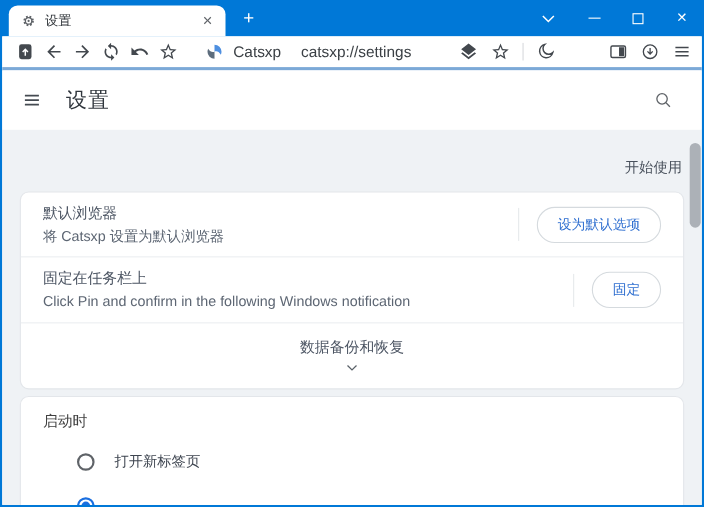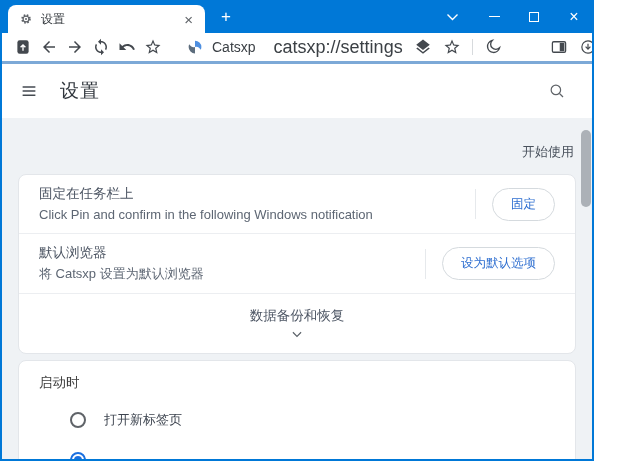--- a/index.html
+++ b/index.html
@@ -1,19 +1,19 @@
 <!DOCTYPE html>
 <html><head>
 <meta charset="utf-8">
 <style>
   * { margin:0; padding:0; box-sizing:border-box; }
   html,body { width:640px; height:461px; }
   body { font-family:"Liberation Sans","DejaVu Sans",sans-serif; }
 
-  .window { position:relative; width:594px; height:461px; background:#0078d7; overflow:hidden; }
+  .window { position:relative; width:640px; height:461px; background:#0078d7; overflow:hidden; }
 
   
   .titlebar { position:relative; height:33px; }
   .tab { position:absolute; left:8px; top:5px; width:197px; height:28px; background:#fff;
          border-radius:8px 8px 0 0; display:flex; align-items:center; padding:0 8px 0 11px; cursor:default; }
   .tab .gear { width:14px; height:14px; color:#5f6368; flex:0 0 auto; }
   .tab-title { flex:1; margin-left:8px; font-size:12px; color:#30353a; white-space:nowrap; overflow:hidden; }
   .tab-close { font-size:15px; line-height:1; color:#5f6368; padding:2px 4px; border-radius:50%; }
   .newtab { position:absolute; left:213px; top:6px; width:26px; height:22px; color:#fff;
             font-size:17px; line-height:22px; text-align:center; }
@@ -29,21 +29,21 @@
   .bodywrap { position:absolute; top:33px; left:2px; right:2px; bottom:2px; background:#fff;
               display:flex; flex-direction:column; overflow:hidden; }
 
   
   .toolbar { height:28px; display:flex; align-items:center; padding:0 9px 0 12px; background:#fff; }
   .tb-icon { width:18px; height:18px; color:#43484e; flex:0 0 auto; }
   .tb-btn { margin-right:8px; display:flex; align-items:center; }
   .tb-btn.disabled { color:#bcc2c9; }
   .logo { width:18px; height:18px; margin-left:16px; flex:0 0 auto; }
   .brand { margin-left:8px; font-size:14px; color:#3b4045; }
-  .url { margin-left:18px; font-size:18px; color:#3b4045; }
+  .url { margin-left:18px; font-size:14px; color:#3b4045; }
   .toolbar-right { margin-left:auto; display:flex; align-items:center; }
   .toolbar-right .tb-btn { margin-right:0; margin-left:11px; }
   .tb-divider { width:1px; height:16px; background:#d7dadd; margin-left:11px; }
   .moon { color:#4285f4; }
   .gap-ext { margin-left:48px !important; }
 
   .blue-line { height:3px; background:#7ca9d7; }
 
   
   .page-header { height:54px; background:#fff; display:flex; align-items:center; padding:0 26px 0 18px; }
@@ -210,40 +210,40 @@
         </g>
       </svg>
     </div>
 
     <div class="content">
       <div class="section-label">开始使用</div>
 
       <div class="card">
         <div class="row">
           <div class="row-text">
+            <div class="row-title">默认浏览器</div>
+            <div class="row-sub">将 Catsxp 设置为默认浏览器</div>
+          </div>
+          <div class="row-action">
+            <div class="v-divider"></div>
+            <button class="pill-btn">设为默认选项</button>
+          </div>
+        </div>
+
+        <div class="row">
+          <div class="row-text">
             <div class="row-title">固定在任务栏上</div>
             <div class="row-sub">Click Pin and confirm in the following Windows notification</div>
           </div>
           <div class="row-action">
             <div class="v-divider"></div>
             <button class="pill-btn">固定</button>
           </div>
         </div>
 
-        <div class="row">
-          <div class="row-text">
-            <div class="row-title">默认浏览器</div>
-            <div class="row-sub">将 Catsxp 设置为默认浏览器</div>
-          </div>
-          <div class="row-action">
-            <div class="v-divider"></div>
-            <button class="pill-btn">设为默认选项</button>
-          </div>
-        </div>
-
         <div class="row row-expand">
           <div class="row-text">
             <div class="row-title">数据备份和恢复</div>
           </div>
           <svg class="chev" viewBox="0 0 24 24">
             <polyline points="5,9 12,16 19,9" fill="none" stroke="currentColor" stroke-width="2"></polyline>
           </svg>
         </div>
       </div>
 

